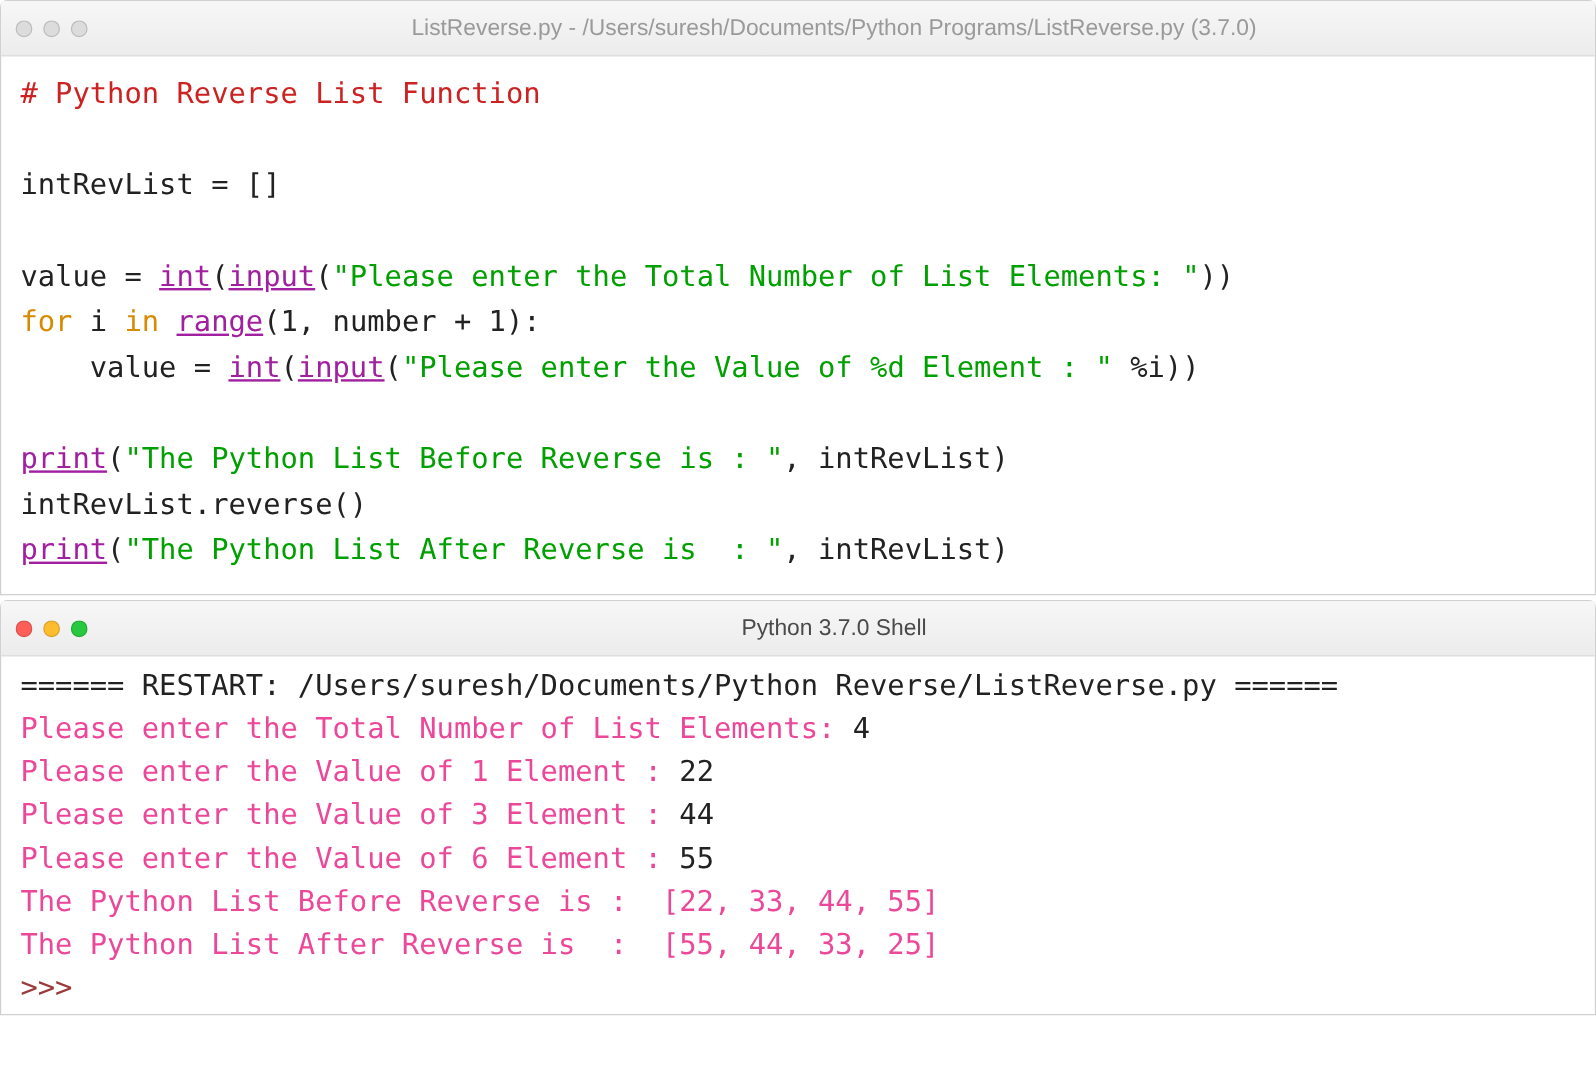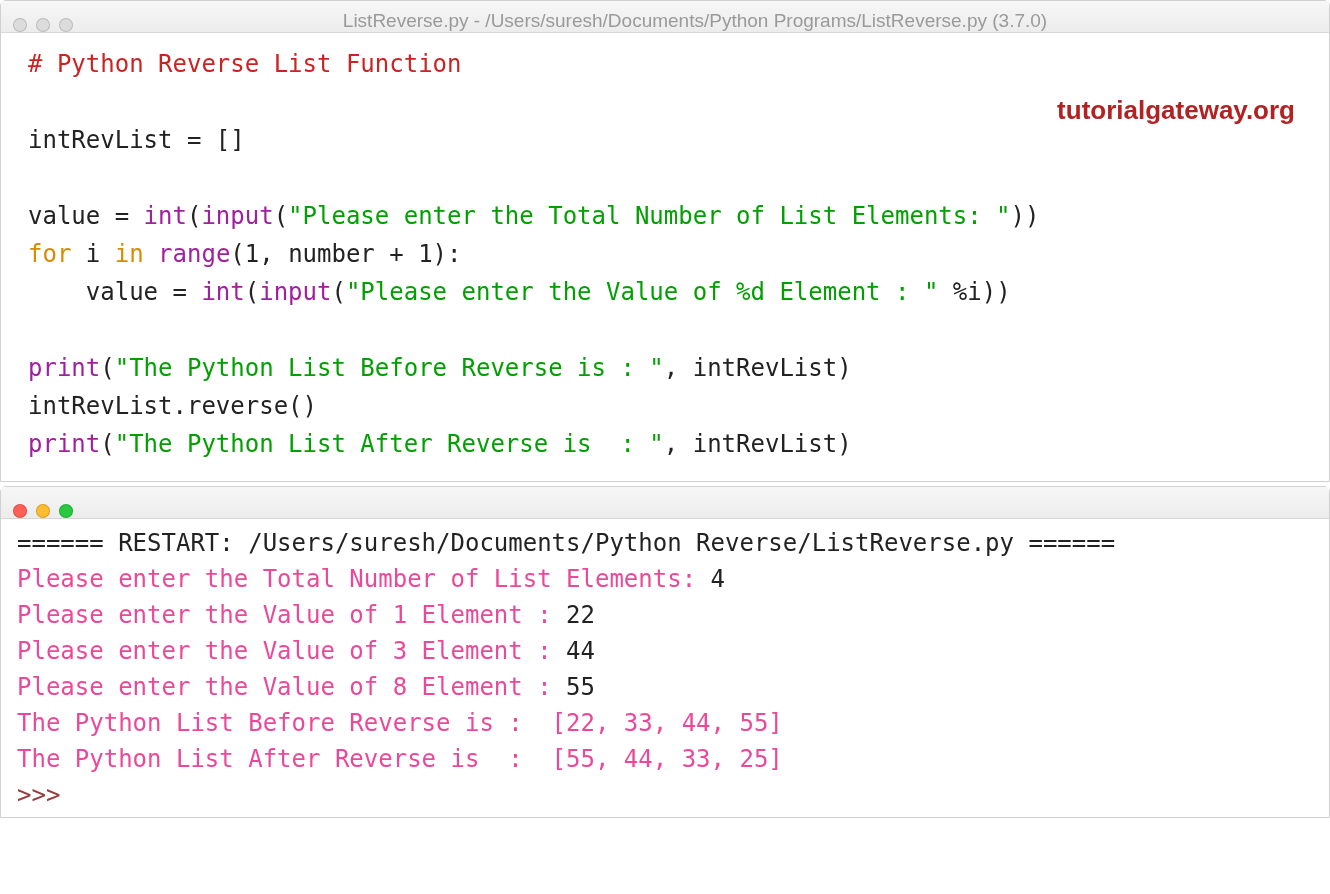--- a/index.html
+++ b/index.html
@@ -11,25 +11,25 @@
   overflow: hidden;
   position: relative;
 }
 .window {
   background: #ffffff;
   border: 1px solid #d0d0d0;
   border-radius: 6px 6px 0 0;
   margin-bottom: 2px;
 }
 .titlebar {
-  height: 32px;
+  height: 46px;
   background: linear-gradient(#f7f7f7, #ececec);
   border-bottom: 1px solid #d6d6d6;
   display: flex;
-  align-items: flex-end;
+  align-items: center;
   padding: 0 12px;
   position: relative;
 }
 .traffic-lights {
   display: flex;
   gap: 9px;
   align-items: center;
 }
 .dot {
   width: 14px;
@@ -51,25 +51,24 @@
 }
 .title.active { color: #4a4a4a; }
 .editor-body {
   padding: 12px 16px 18px 16px;
   position: relative;
 }
 .code-line {
   font-size: 24px;
   line-height: 38px;
   white-space: pre;
-  margin-left: 11px;
 }
 .c-comment { color: #cc2222; }
 .c-black { color: #222222; }
-.c-builtin { color: #a020a0; }
+.c-builtin { color: #a020a0; text-decoration: underline; }
 .c-kw { color: #d68b00; }
 .c-str { color: #00a000; }
 .c-blue { color: #ec4899; }
 .watermark {
   position: absolute;
   top: 62px;
   right: 34px;
   color: #b22222;
   font-family: Arial, "Helvetica Neue", sans-serif;
   font-size: 26px;
@@ -94,21 +93,20 @@
 <div class="window">
   <div class="titlebar">
     <div class="traffic-lights">
       <div class="dot gray"></div>
       <div class="dot gray"></div>
       <div class="dot gray"></div>
     </div>
     <div class="title">ListReverse.py - /Users/suresh/Documents/Python Programs/ListReverse.py (3.7.0)</div>
   </div>
   <div class="editor-body">
-    <div class="watermark">tutorialgateway.org</div>
 
     <div class="code-line"><span class="c-comment"># Python Reverse List Function</span></div>
     <div class="code-line">&nbsp;</div>
     <div class="code-line"><span class="c-black">intRevList = []</span></div>
     <div class="code-line">&nbsp;</div>
     <div class="code-line"><span class="c-black">value = </span><span class="c-builtin">int</span><span class="c-black">(</span><span class="c-builtin">input</span><span class="c-black">(</span><span class="c-str">"Please enter the Total Number of List Elements: "</span><span class="c-black">))</span></div>
     <div class="code-line"><span class="c-kw">for</span><span class="c-black"> i </span><span class="c-kw">in</span><span class="c-black"> </span><span class="c-builtin">range</span><span class="c-black">(1, number + 1):</span></div>
     <div class="code-line"><span class="c-black">    value = </span><span class="c-builtin">int</span><span class="c-black">(</span><span class="c-builtin">input</span><span class="c-black">(</span><span class="c-str">"Please enter the Value of %d Element : "</span><span class="c-black"> %i))</span></div>
     <div class="code-line">&nbsp;</div>
     <div class="code-line"><span class="c-builtin">print</span><span class="c-black">(</span><span class="c-str">"The Python List Before Reverse is : "</span><span class="c-black">, intRevList)</span></div>
@@ -117,24 +115,25 @@
   </div>
 </div>
 
 <div class="window shell-window">
   <div class="titlebar">
     <div class="traffic-lights">
       <div class="dot red"></div>
       <div class="dot yellow"></div>
       <div class="dot green"></div>
     </div>
+    <div class="title active">Python 3.7.0 Shell</div>
   </div>
   <div class="shell-body">
     <div class="shell-line"><span class="c-black">====== RESTART: /Users/suresh/Documents/Python Reverse/ListReverse.py ======</span></div>
     <div class="shell-line"><span class="c-blue">Please enter the Total Number of List Elements: </span><span class="c-black">4</span></div>
     <div class="shell-line"><span class="c-blue">Please enter the Value of 1 Element : </span><span class="c-black">22</span></div>
     <div class="shell-line"><span class="c-blue">Please enter the Value of 3 Element : </span><span class="c-black">44</span></div>
-    <div class="shell-line"><span class="c-blue">Please enter the Value of 8 Element : </span><span class="c-black">55</span></div>
+    <div class="shell-line"><span class="c-blue">Please enter the Value of 6 Element : </span><span class="c-black">55</span></div>
     <div class="shell-line"><span class="c-blue">The Python List Before Reverse is :  [22, 33, 44, 55]</span></div>
     <div class="shell-line"><span class="c-blue">The Python List After Reverse is  :  [55, 44, 33, 25]</span></div>
     <div class="shell-line"><span class="prompt">&gt;&gt;&gt; </span></div>
   </div>
 </div>
 
 </body></html>

